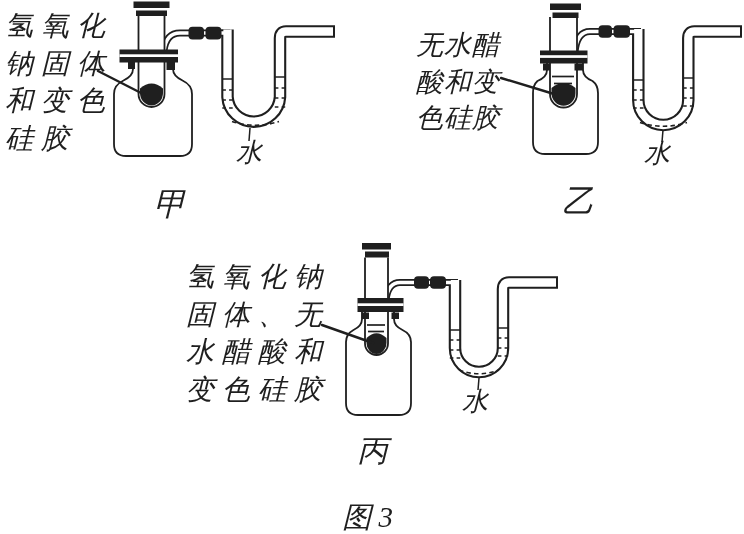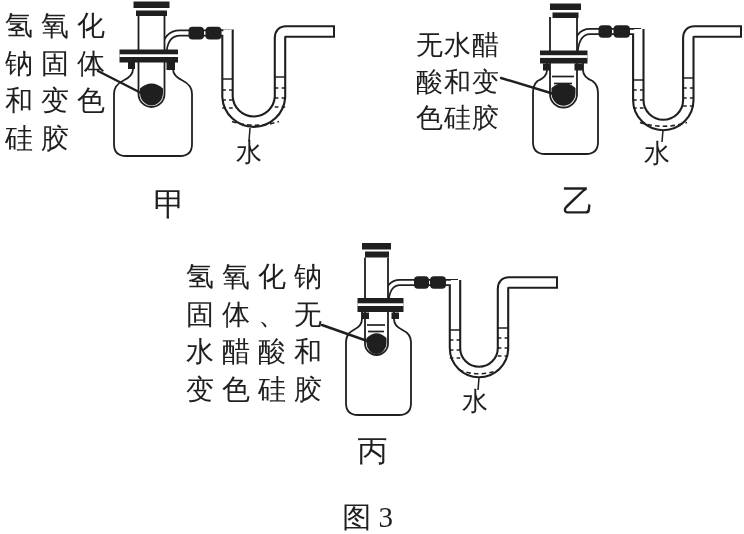--- a/index.html
+++ b/index.html
@@ -1,16 +1,16 @@
 <!DOCTYPE html>
 <html><head>
 <meta charset="utf-8">
 <style>
   html,body{margin:0;padding:0;background:#ffffff;}
-  .diagram{position:relative;width:744px;height:534px;background:var(--paper,#fff);overflow:hidden;}
+  .diagram{position:relative;width:744px;height:534px;background:var(--paper,#fff);overflow:hidden;font-style:italic;}
   svg{--ink:#1f1f1f;--paper:#ffffff;display:block;}
   .tO{fill:none;stroke:var(--ink);stroke-width:12.5;}
   .tB{fill:none;stroke:var(--paper);stroke-width:8.3;}
   .nO{fill:none;stroke:var(--ink);stroke-width:7;}
   .nB{fill:none;stroke:var(--paper);stroke-width:3.6;}
   .ink{fill:var(--ink);stroke:none;}
   .paper{fill:var(--paper);stroke:none;}
   .vessel{fill:var(--paper);stroke:var(--ink);stroke-width:1.8;}
   .thin{stroke:var(--ink);stroke-width:1.5;fill:none;}
   .thin2{stroke:var(--ink);stroke-width:1.7;fill:none;}

